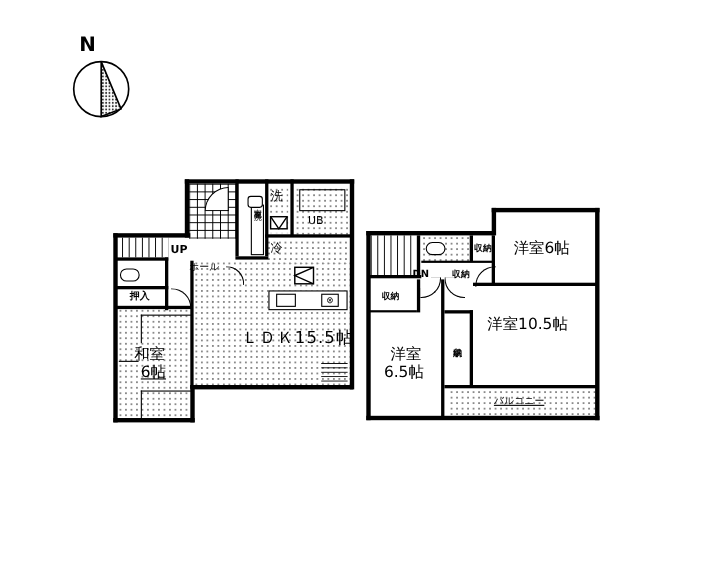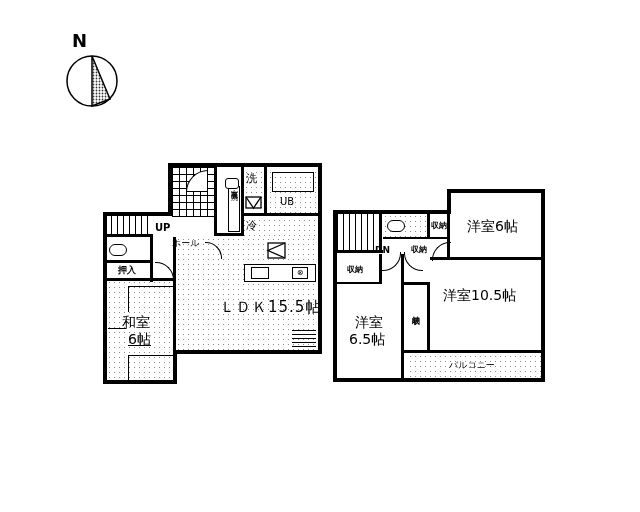--- a/index.html
+++ b/index.html
@@ -130,21 +130,21 @@
   <span class="lbl small" style="left:347px;top:266px;font-size:8px;font-weight:bold;">収納</span>
 
   <span class="lbl" style="left:355px;top:315px;text-align:right;">洋室</span>
   <span class="lbl" style="left:349px;top:332px;">6.5帖</span>
 
   <span style="position:absolute;left:409px;top:310px;font-size:8px;font-weight:bold;writing-mode:vertical-rl;">収納</span>
 
   <span class="lbl" style="left:443px;top:288px;">洋室10.5帖</span>
 
   <div class="room dotted" style="left:408px;top:354px;width:134px;height:24px;"></div>
-  <span class="lbl small" style="left:449px;top:361px;font-size:9px;">バルコニー</span>
+  <span class="lbl small" style="left:449px;top:361px;font-size:9px;text-decoration:underline;">バルコニー</span>
 
   <div class="abs" style="left:382px;top:252px;width:18px;height:18px;border-bottom:1px solid #000;border-right:1px solid #000;border-radius:0 0 18px 0;"></div>
   <div class="abs" style="left:404px;top:252px;width:18px;height:18px;border-bottom:1px solid #000;border-left:1px solid #000;border-radius:0 0 0 18px;"></div>
   <div class="abs" style="left:432px;top:242px;width:18px;height:18px;border-top:1px solid #000;border-left:1px solid #000;border-radius:18px 0 0 0;"></div>
 
   <div class="wall" style="left:333px;top:210px;width:4px;height:172px;"></div>
   <div class="wall" style="left:333px;top:210px;width:116px;height:4px;"></div>
   <div class="wall" style="left:447px;top:189px;width:4px;height:25px;"></div>
   <div class="wall" style="left:447px;top:189px;width:98px;height:4px;"></div>
   <div class="wall" style="left:541px;top:189px;width:4px;height:193px;"></div>

